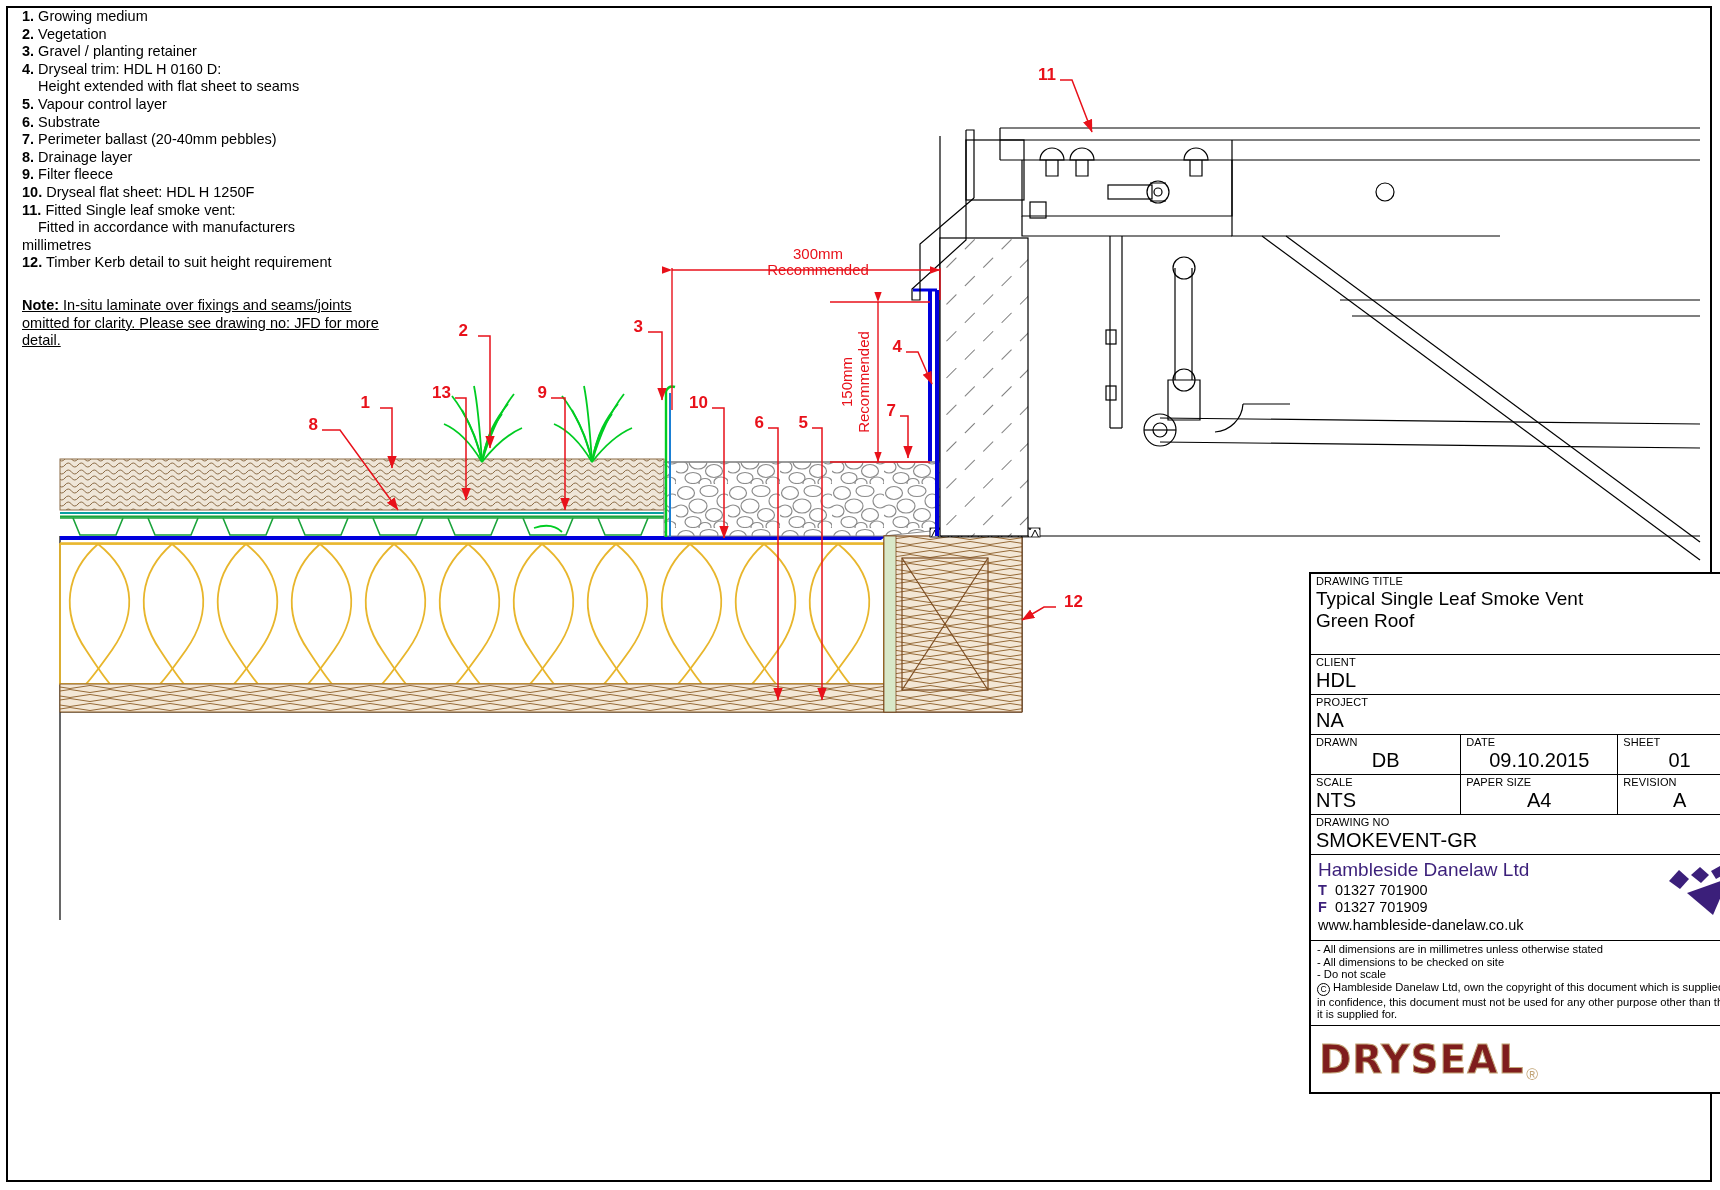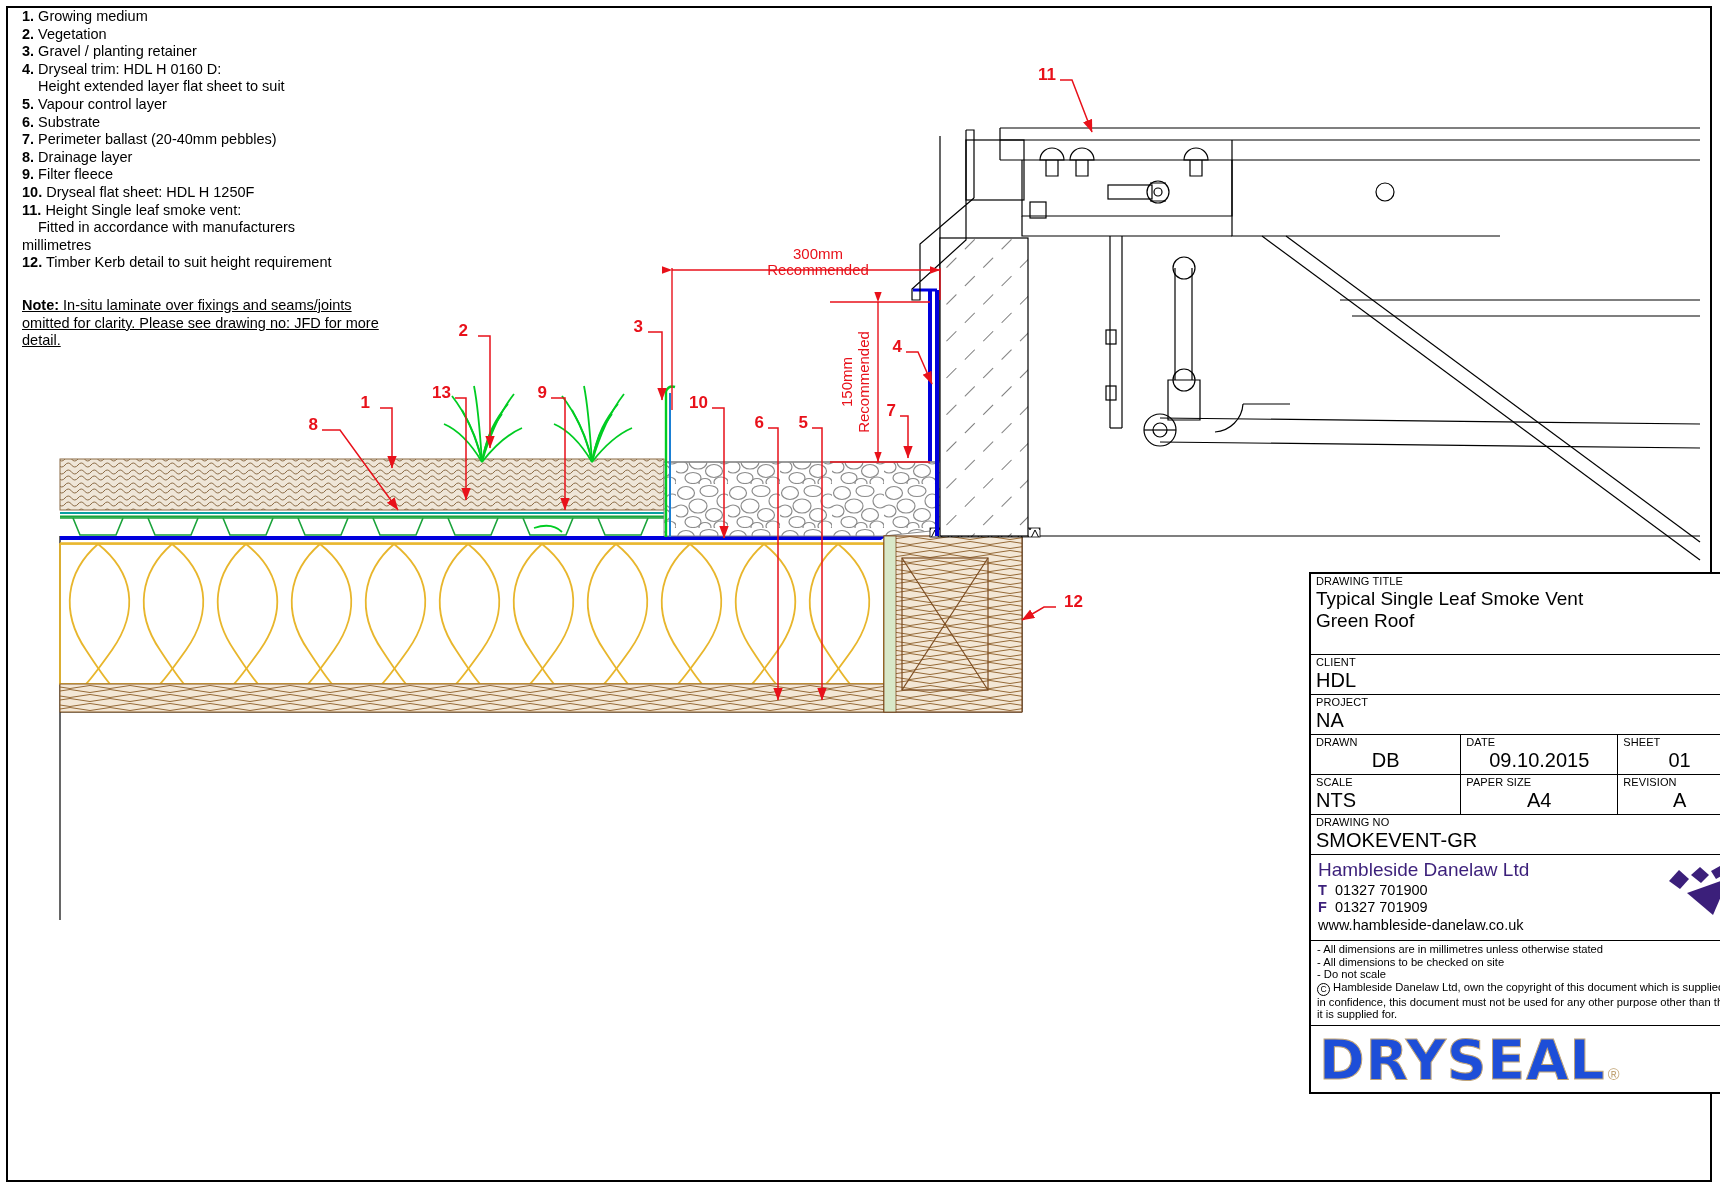--- a/index.html
+++ b/index.html
@@ -130,24 +130,24 @@
     width: 66px;
     height: 52px;
   }
   #dryseal-wrap {
     display: flex;
     align-items: flex-end;
   }
   .dryseal-text {
     font-family: "DejaVu Sans", sans-serif;
     font-weight: bold;
-    font-size: 55px;
+    font-size: 39px;
     line-height: 56px;
     letter-spacing: 1px;
-    color: #1d4ed8;
+    color: #7f1d1d;
     -webkit-text-stroke: 1px #c2a577;
   }
   .dryseal-r {
     font-size: 16px;
     color: #c2a577;
     line-height: 26px;
     padding-left: 2px;
   }
 </style>
 </head>
@@ -155,28 +155,28 @@
 
 <div id="sheet">
 
   <div id="frame-outer"></div>
 
   <div id="legend">
     <div class="item"><b>1.</b><span> Growing medium</span></div>
     <div class="item"><b>2.</b><span> Vegetation</span></div>
     <div class="item"><b>3.</b><span> Gravel / planting retainer</span></div>
     <div class="item"><b>4.</b><span> Dryseal trim: HDL H 0160 D:</span></div>
-    <div class="item cont"><span>Height extended layer flat sheet to suit</span></div>
+    <div class="item cont"><span>Height extended with flat sheet to seams</span></div>
     <div class="item"><b>5.</b><span> Vapour control layer</span></div>
     <div class="item"><b>6.</b><span> Substrate</span></div>
     <div class="item"><b>7.</b><span> Perimeter ballast (20-40mm pebbles)</span></div>
     <div class="item"><b>8.</b><span> Drainage layer</span></div>
     <div class="item"><b>9.</b><span> Filter fleece</span></div>
     <div class="item"><b>10.</b><span> Dryseal flat sheet: HDL H 1250F</span></div>
-    <div class="item"><b>11.</b><span> Height Single leaf smoke vent:</span></div>
+    <div class="item"><b>11.</b><span> Fitted Single leaf smoke vent:</span></div>
     <div class="item cont"><span>Fitted in accordance with manufacturers</span></div>
     <div class="item nopad"><span>millimetres</span></div>
     <div class="item"><b>12.</b><span> Timber Kerb detail to suit height requirement</span></div>
   </div>
 
   <div id="note">
     <b>Note:</b><span> In-situ laminate over fixings and seams/joints omitted for clarity. Please see drawing no: JFD for more detail.</span>
   </div>
 
   <svg id="draw" viewBox="0 0 1720 1190" xmlns="http://www.w3.org/2000/svg">

